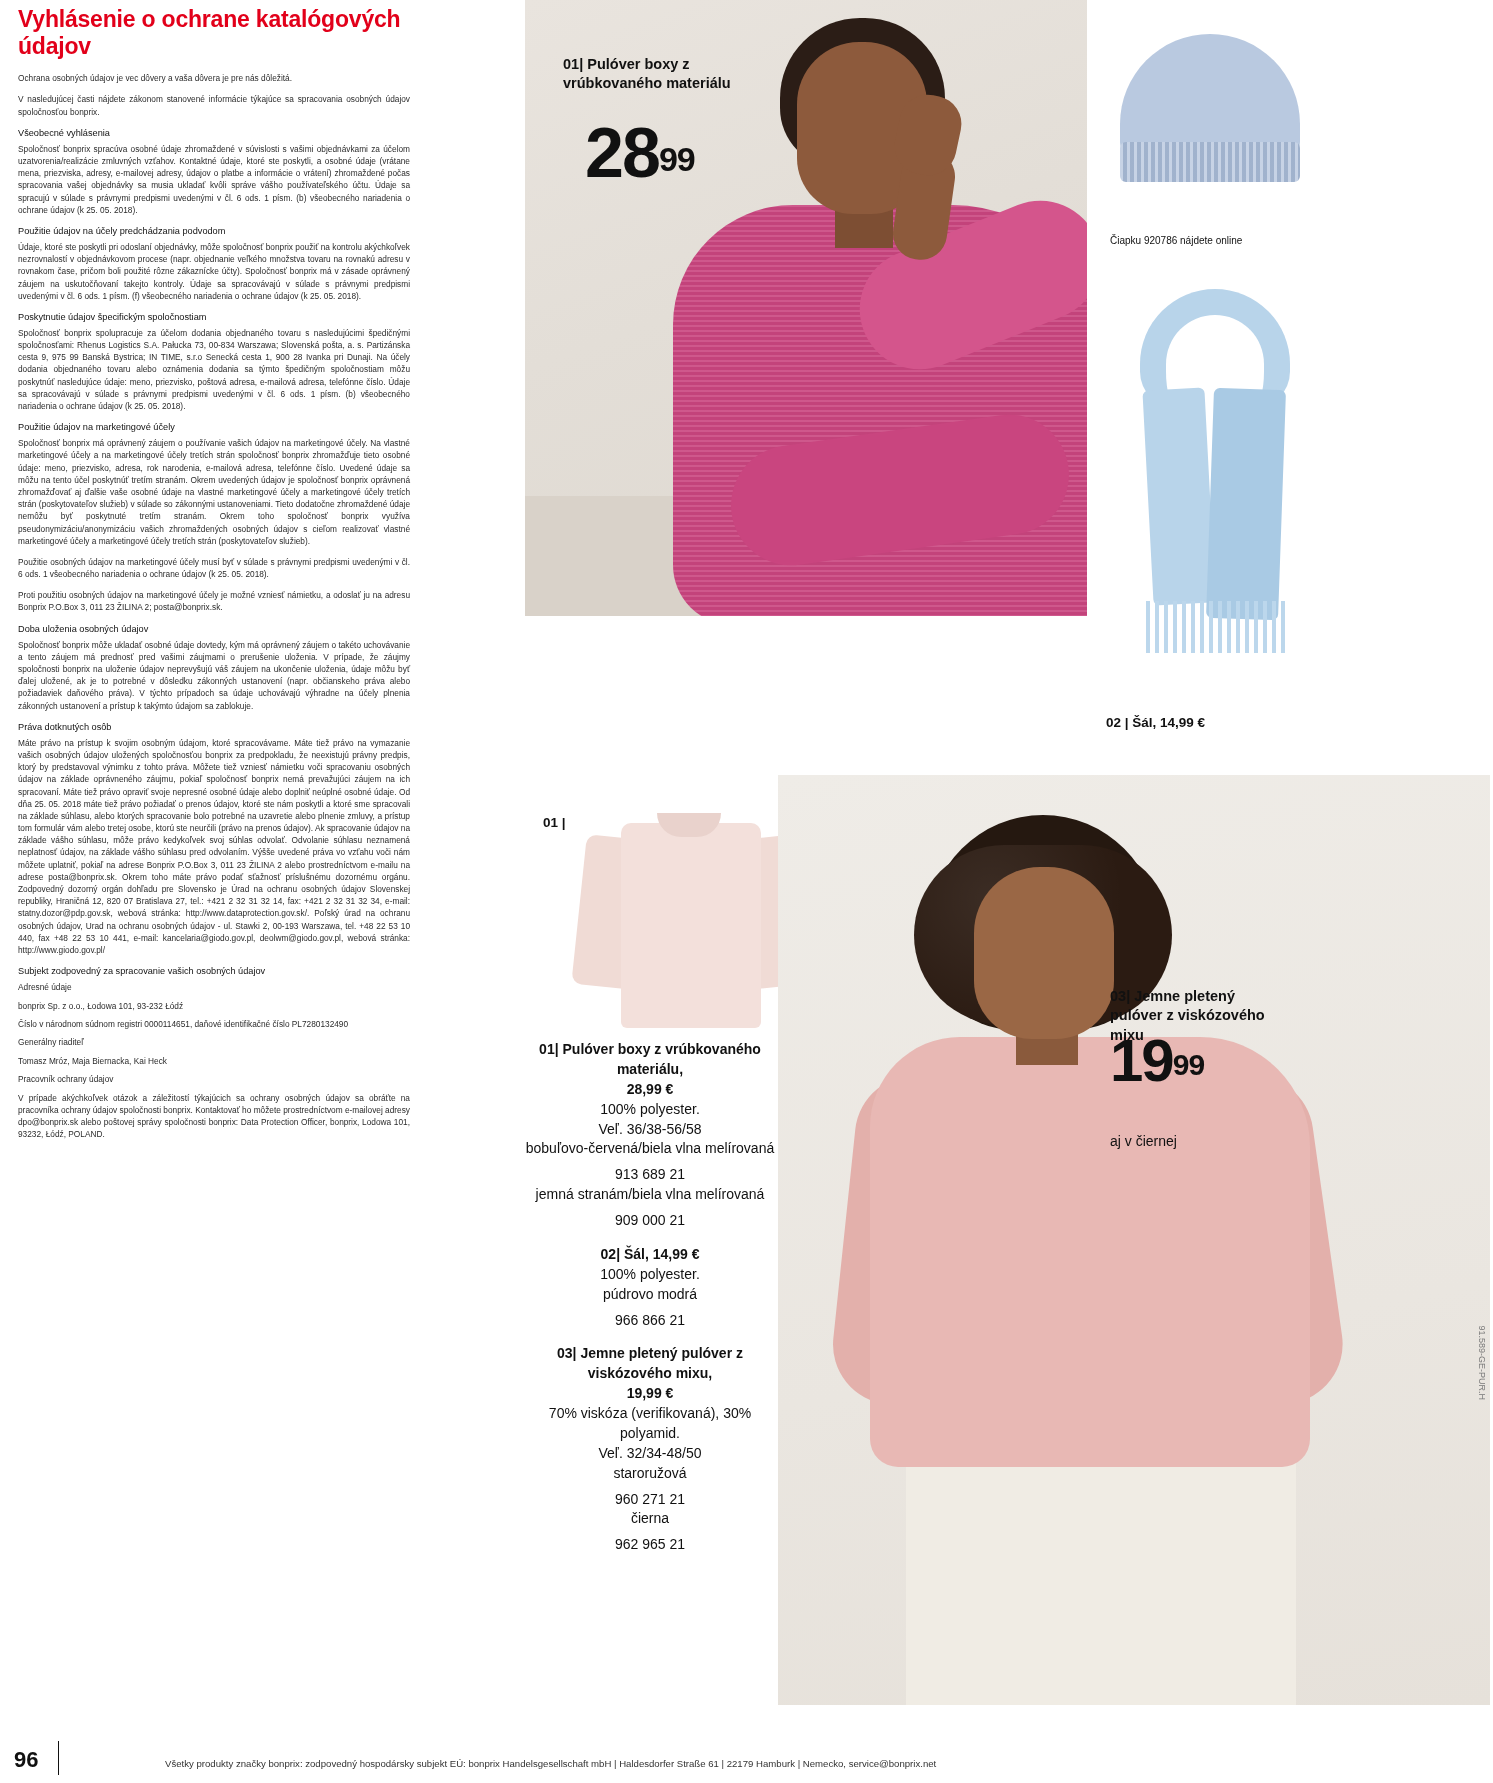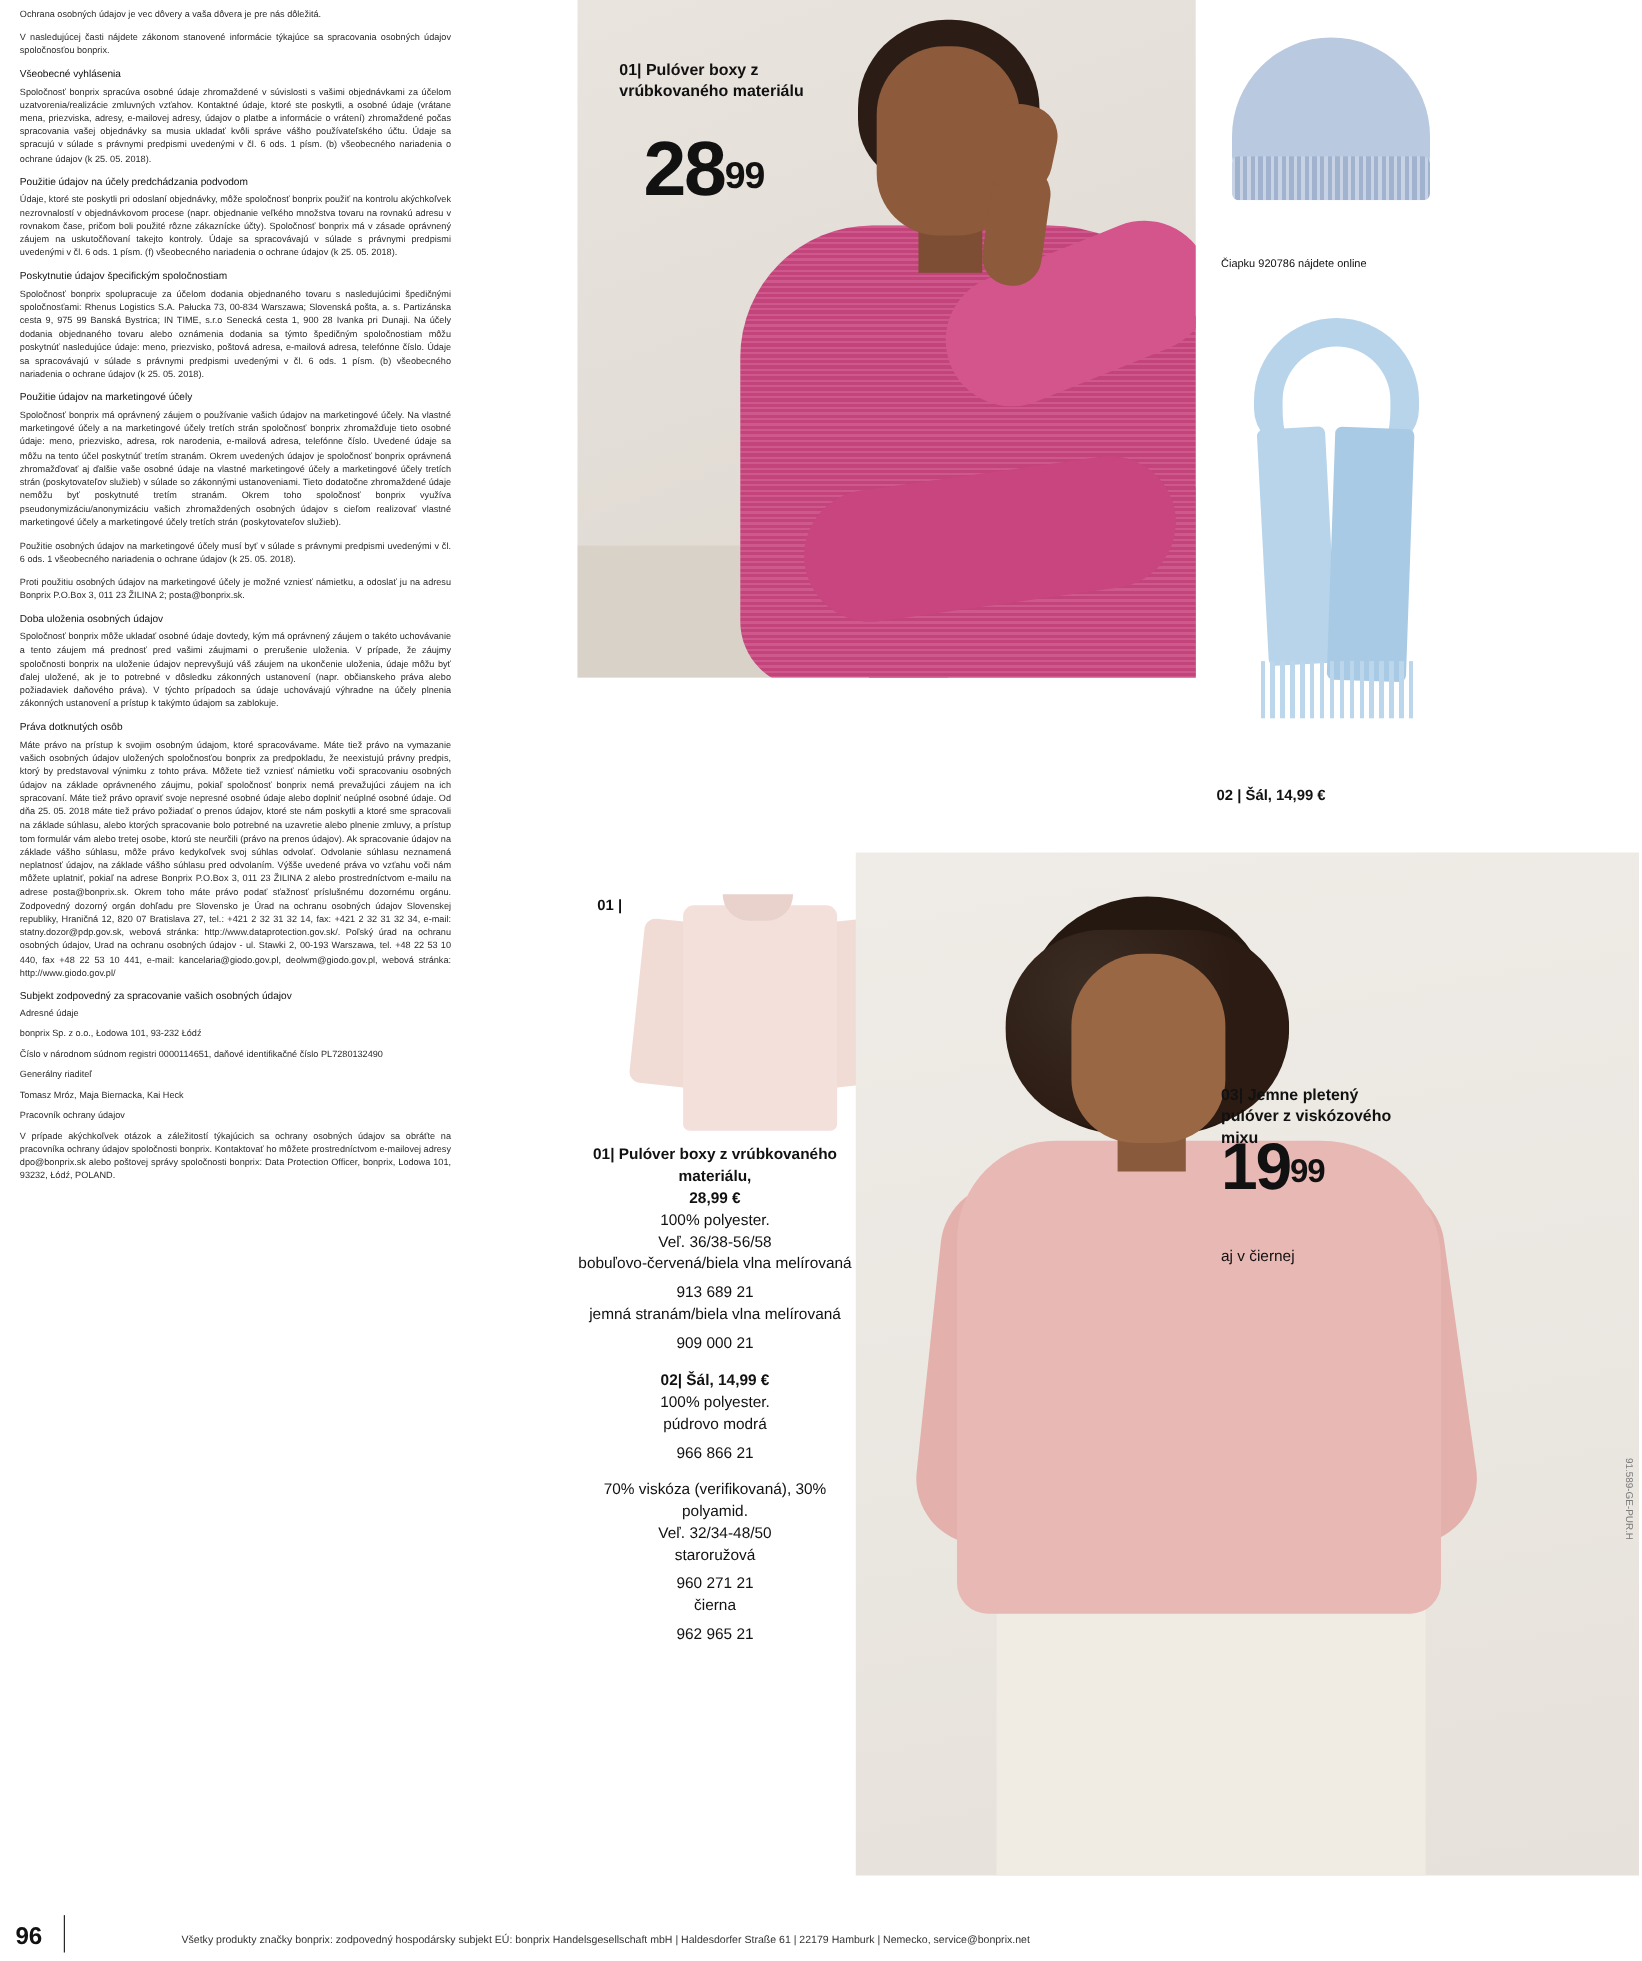--- a/index.html
+++ b/index.html
@@ -277,20 +277,21 @@
   }
   .footer-text{
     position:absolute; left:165px; bottom:14px;
     font-size:9.6px; color:#333;
   }
 </style>
 </head>
 <body>
 
 <div class="legal-col">
+  <h1 class="legal-title">Vyhlásenie o ochrane katalógových údajov</h1>
   <p class="legal-p">Ochrana osobných údajov je vec dôvery a vaša dôvera je pre nás dôležitá.</p>
   <p class="legal-p">V nasledujúcej časti nájdete zákonom stanovené informácie týkajúce sa spracovania osobných údajov spoločnosťou bonprix.</p>
 
   <div>
     <div class="legal-h">Všeobecné vyhlásenia</div>
     <p class="legal-p">Spoločnosť bonprix spracúva osobné údaje zhromaždené v súvislosti s vašimi objednávkami za účelom uzatvorenia/realizácie zmluvných vzťahov. Kontaktné údaje, ktoré ste poskytli, a osobné údaje (vrátane mena, priezviska, adresy, e-mailovej adresy, údajov o platbe a informácie o vrátení) zhromaždené počas spracovania vašej objednávky sa musia ukladať kvôli správe vášho používateľského účtu. Údaje sa spracujú v súlade s právnymi predpismi uvedenými v čl. 6 ods. 1 písm. (b) všeobecného nariadenia o ochrane údajov (k 25. 05. 2018).</p>
   </div>
   <div>
     <div class="legal-h">Použitie údajov na účely predchádzania podvodom</div>
     <p class="legal-p">Údaje, ktoré ste poskytli pri odoslaní objednávky, môže spoločnosť bonprix použiť na kontrolu akýchkoľvek nezrovnalostí v objednávkovom procese (napr. objednanie veľkého množstva tovaru na rovnakú adresu v rovnakom čase, pričom boli použité rôzne zákaznícke účty). Spoločnosť bonprix má v zásade oprávnený záujem na uskutočňovaní takejto kontroly. Údaje sa spracovávajú v súlade s právnymi predpismi uvedenými v čl. 6 ods. 1 písm. (f) všeobecného nariadenia o ochrane údajov (k 25. 05. 2018).</p>
@@ -418,20 +419,24 @@
       <span>02</span><span>|&nbsp;</span><span>Šál, 14,99 €</span>
     </div>
     <div>100% polyester.</div>
     <div class="row">
       <span>púdrovo modrá</span>
       <span class="n">966 866 21</span>
     </div>
   </div>
 
   <div class="blk">
+    <div class="hd">
+      <span>03</span><span>|&nbsp;</span><span>Jemne pletený pulóver z viskózového mixu,</span>
+      <div>19,99 €</div>
+    </div>
     <div>70% viskóza (verifikovaná), 30% polyamid.</div>
     <div>Veľ. 32/34-48/50</div>
     <div class="row">
       <span>staroružová</span>
       <span class="n">960 271 21</span>
     </div>
     <div class="row">
       <span>čierna</span>
       <span class="n">962 965 21</span>
     </div>

